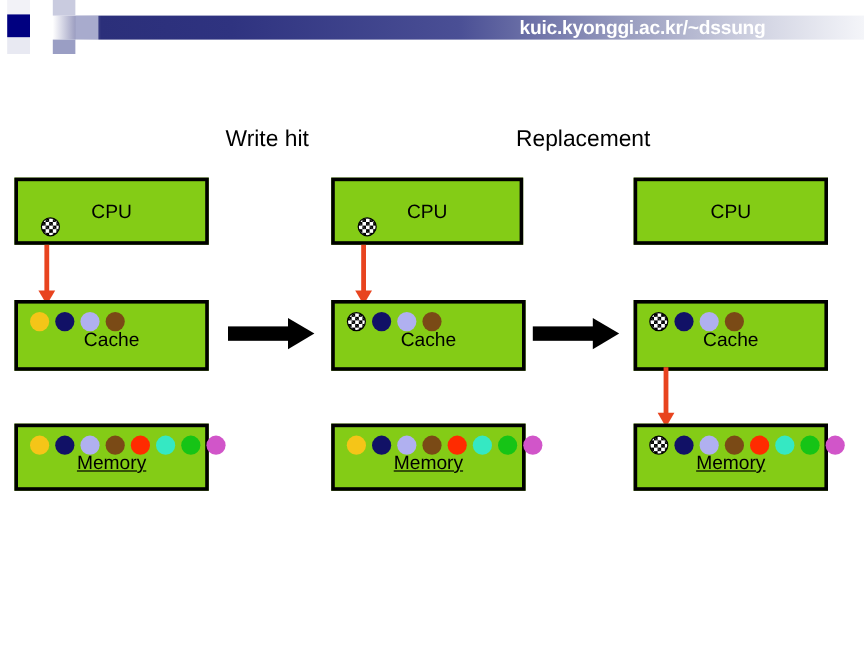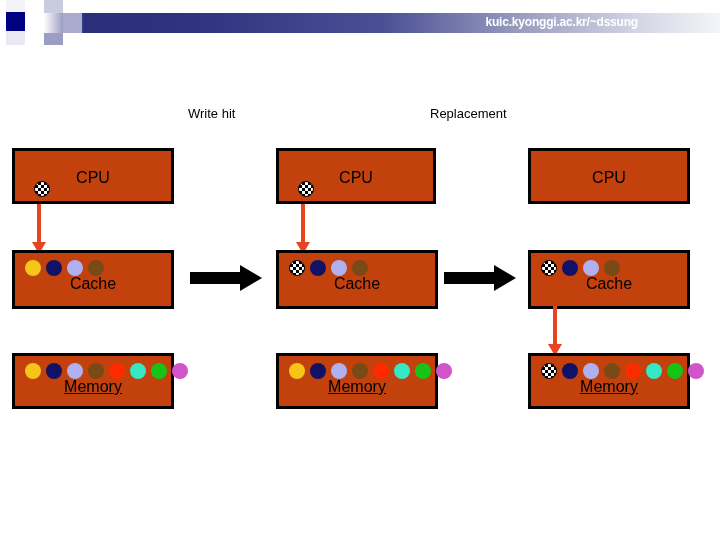--- a/index.html
+++ b/index.html
@@ -39,45 +39,45 @@
   .d7 { left: 63px; top: 13px;  width: 19px; height: 20px; background: #a8abcd; }
   .d8 { left: 63px; top: 33px;  width: 19px; height: 12px; background: #ffffff; }
   .d9 { left: 25px; top: 13px;  width: 19px; height: 20px; background: #ffffff; }
   .d10{ left: 6px;  top: 0px;   width: 19px; height: 12px; background: #f2f2f7; }
   .d11{ left: 6px;  top: 31px;  width: 19px; height: 14px; background: #e8e9f2; }
 
   #header-url {
     position: absolute;
     right: 82px;
     top: 15px;
-    font-size: 12px;
+    font-size: 16px;
     font-weight: bold;
     color: #ffffff;
     letter-spacing: -0.2px;
     white-space: nowrap;
     font-family: "Liberation Sans", sans-serif;
   }
 
   
   .col-title {
     position: absolute;
     top: 106px;
-    font-size: 13px;
+    font-size: 19px;
     color: #000000;
     white-space: nowrap;
     font-family: "Liberation Sans", sans-serif;
   }
   #title-write-hit   { left: 188px; }
   #title-replacement { left: 430px; }
 
   
   .unit-box {
     position: absolute;
     border: 3px solid #000000;
-    background: #c2410c;
+    background: #84cc16;
     box-sizing: border-box;
   }
   .unit-label {
     position: absolute;
     left: 0; right: 0;
     text-align: center;
     font-size: 16px;
     color: #000000;
     font-family: "Liberation Sans", sans-serif;
   }

